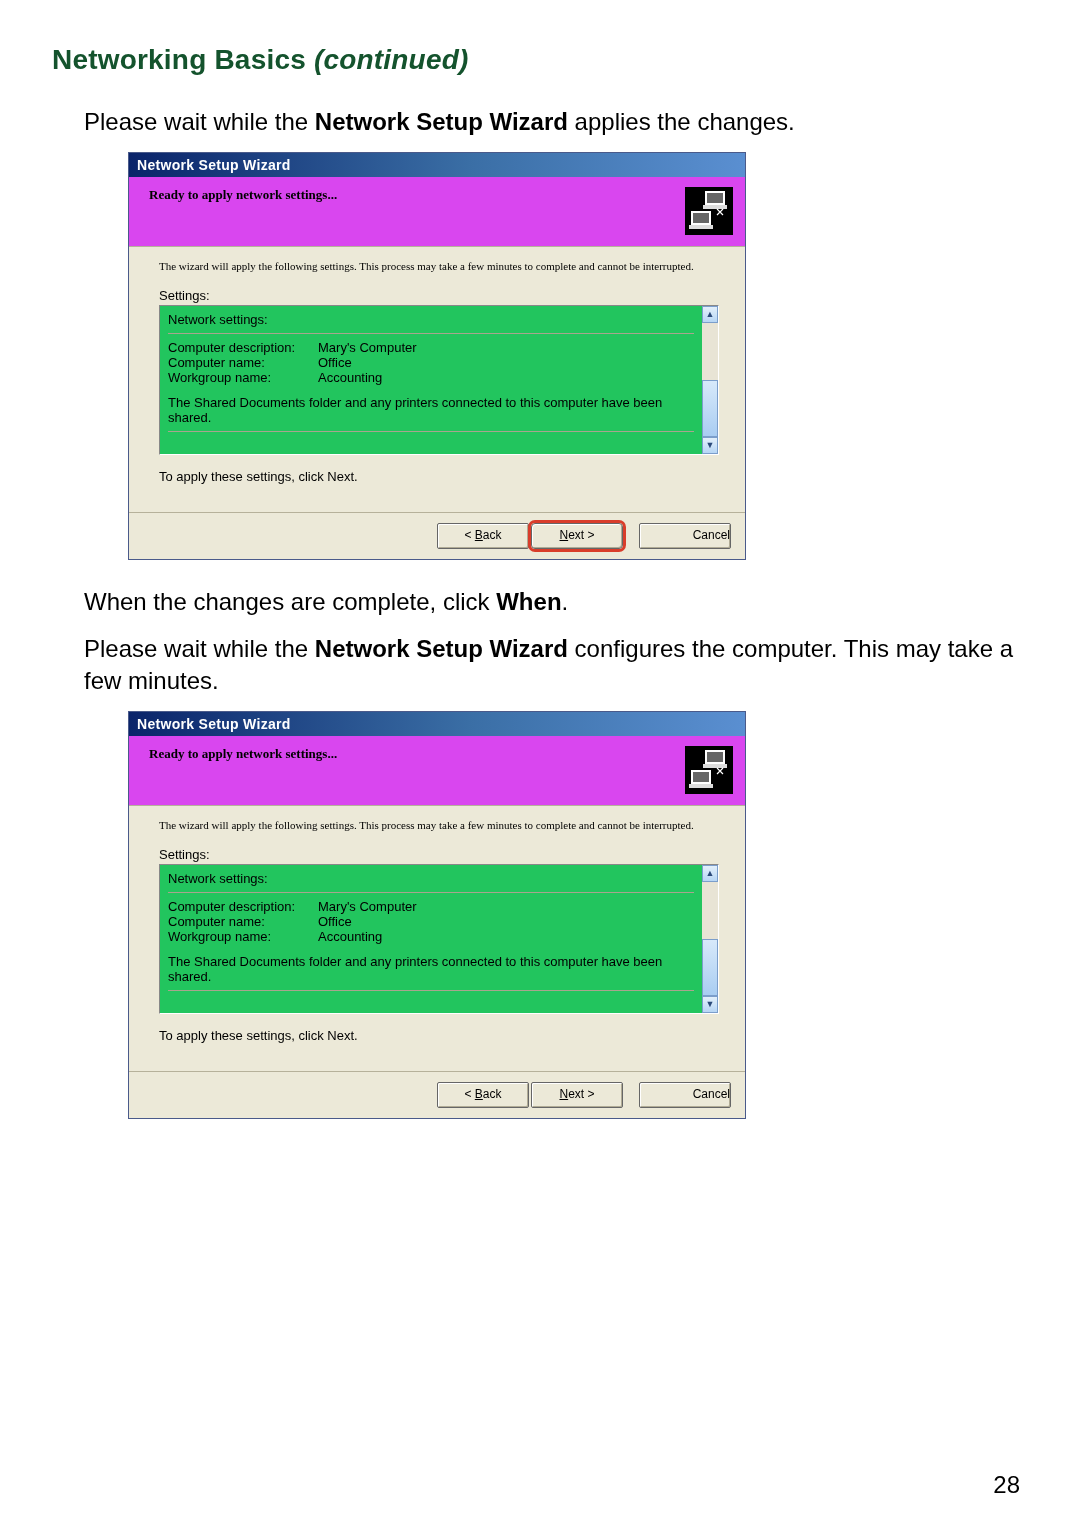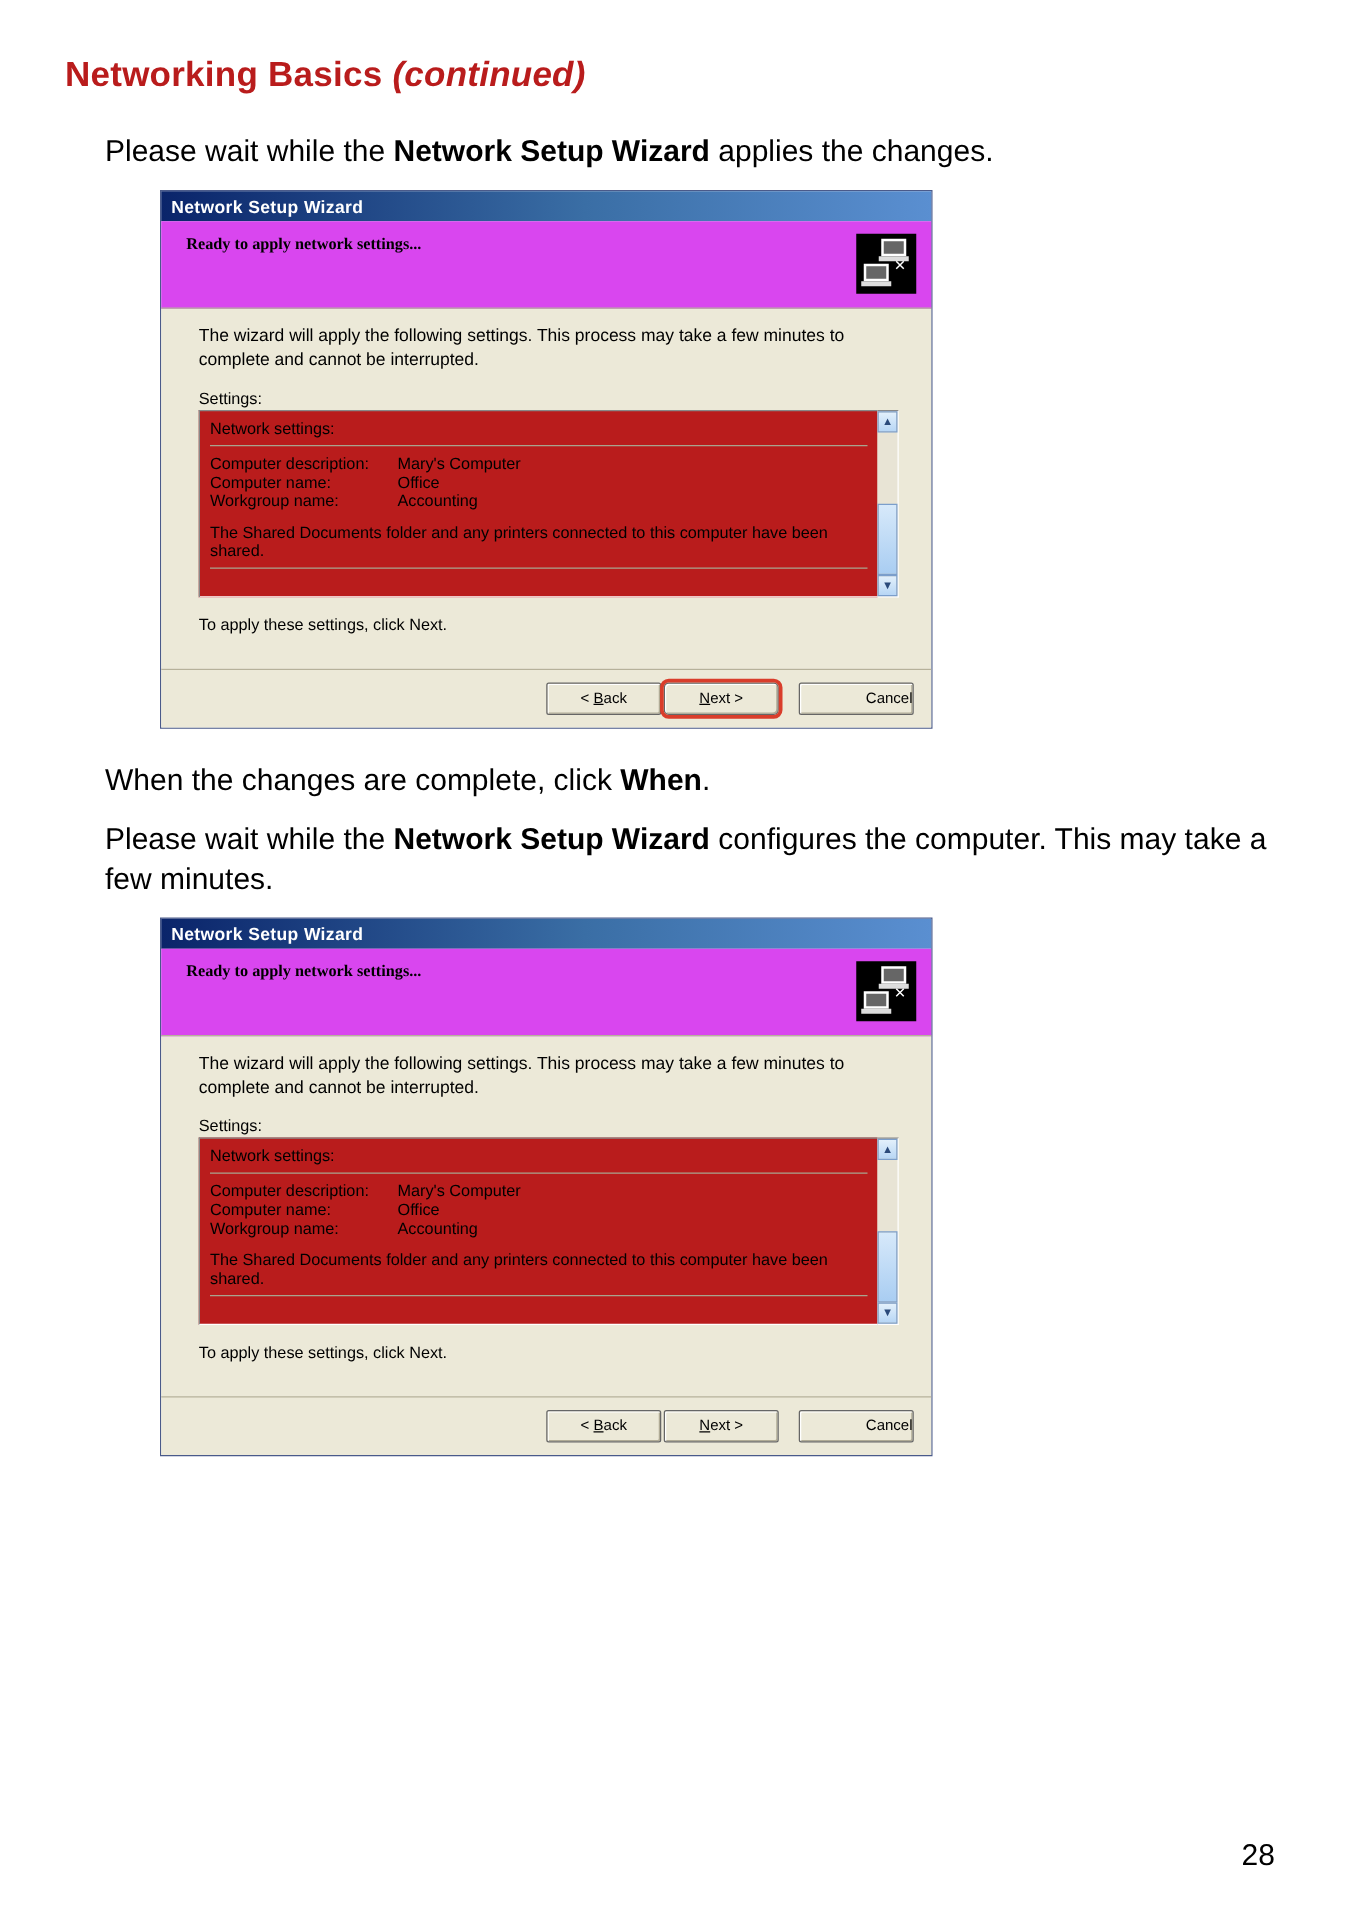--- a/index.html
+++ b/index.html
@@ -6,21 +6,21 @@
   body{
     width:1080px;
     height:1529px;
     font-family:Arial,Helvetica,sans-serif;
     color:#000;
     position:relative;
     box-sizing:border-box;
     padding:44px 52px 0 52px;
   }
   .section-title{
-    color:#b91c1c;
+    color:#14532d;
     font-size:28px;
     font-weight:700;
     margin:0 0 30px 0;
     letter-spacing:0.2px;
   }
   .section-title em{font-style:italic;font-weight:700;}
   .body-line{
     font-size:24px;
     line-height:1.35;
     margin:26px 0 14px 32px;
@@ -65,32 +65,32 @@
     position:absolute;
     right:10px;
     top:8px;
     width:52px;height:52px;
   }
   .wiz-body{
     background:#ECE9D8;
     padding:12px 30px 6px 30px;
     box-sizing:border-box;
   }
-  .wiz-para{font-size:14px;line-height:1.35;}
+  .wiz-para{font-size:11px;line-height:1.35;font-family:Liberation Serif, serif;}
   .settings-label{margin-top:14px;font-size:13px;}
   .settings-box{
     margin-top:2px;
     display:flex;
     width:560px;
     height:150px;
     box-sizing:border-box;
   }
   .settings-content{
     flex:1;
-    background:#b91c1c;
+    background:#22c55e;
     border-top:1px solid #888;
     border-left:1px solid #888;
     border-bottom:1px solid #fff;
     border-right:none;
     padding:6px 8px 4px 8px;
     box-sizing:border-box;
     overflow:hidden;
     font-size:13px;
   }
   .settings-content hr{

